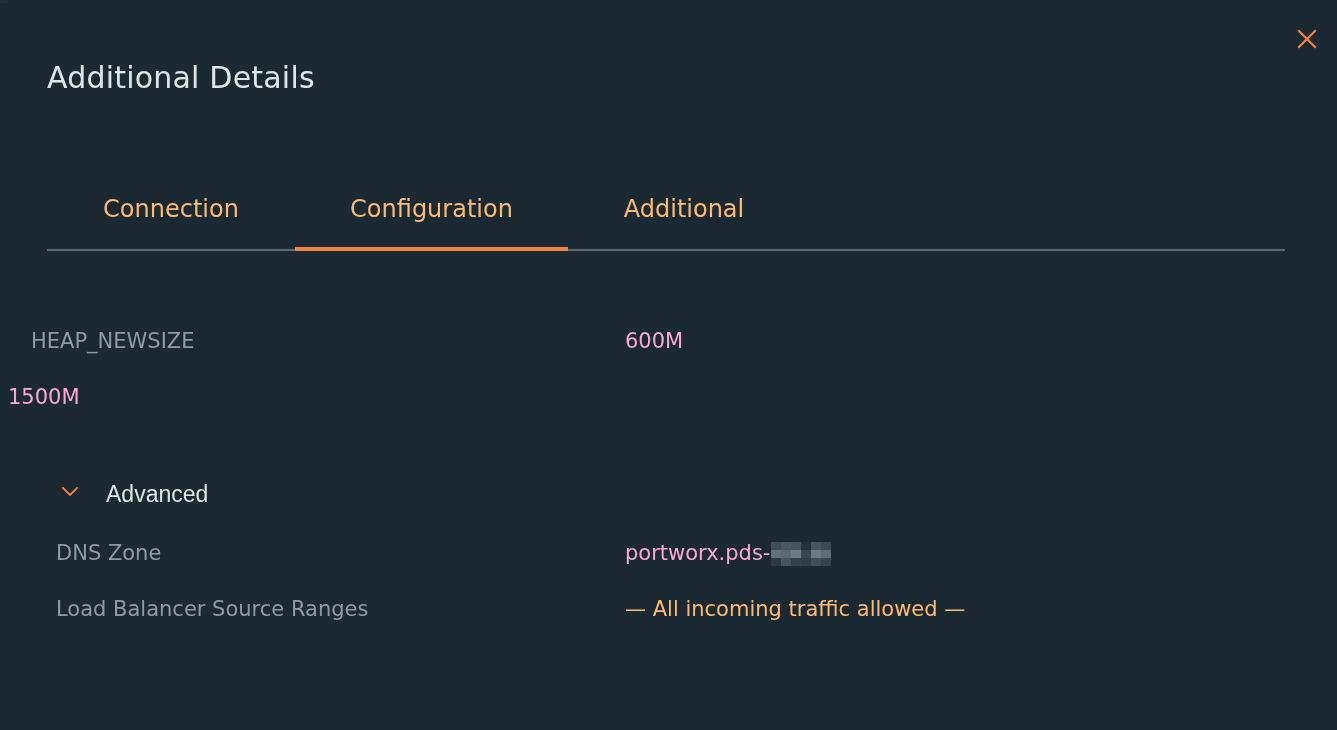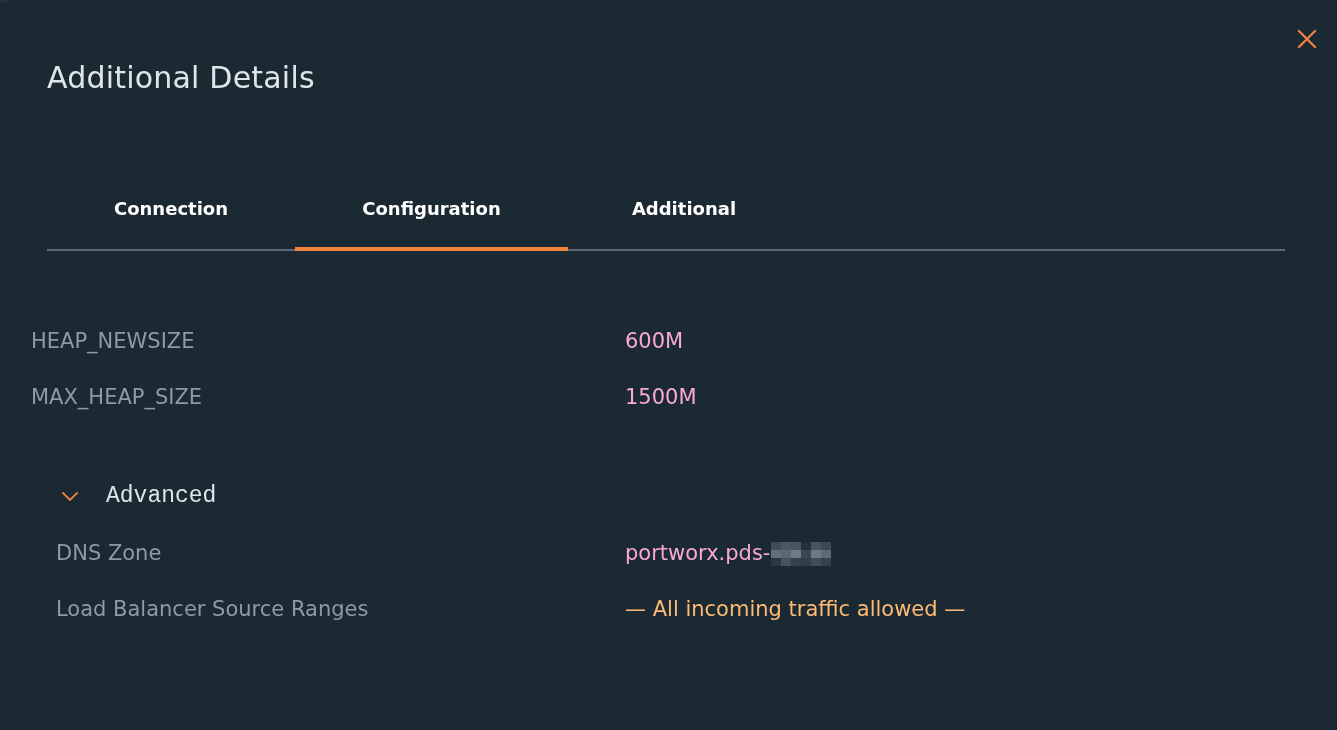--- a/index.html
+++ b/index.html
@@ -71,23 +71,23 @@
     width: 1238px;
     height: 62px;
   }
   .tabs-row {
     display: flex;
     align-items: flex-start;
     height: 58px;
   }
   .tab {
     position: relative;
-    font-size: 18px;
-    font-weight: 700;
-    color: #ffffff;
+    font-size: 24px;
+    font-weight: 400;
+    color: #fdba74;
     line-height: 34px;
     text-align: center;
     cursor: pointer;
     padding: 0 10px;
     background: transparent;
     border: none;
     font-family: inherit;
     white-space: nowrap;
   }
   .tab-connection { width: 248px; }
@@ -143,27 +143,27 @@
 
   
   .advanced {
     position: absolute;
     top: 478px;
     left: 0;
     width: 1337px;
   }
   .advanced-header {
     display: flex;
-    align-items: center;
+    align-items: flex-start;
     height: 36px;
     padding-left: 49px;
     cursor: pointer;
     background: transparent;
     border: none;
-    font-family: Liberation Mono, monospace;
+    font-family: Liberation Sans, sans-serif;
   }
   .chevron {
     width: 26px;
     height: 26px;
     display: flex;
     align-items: center;
     justify-content: center;
     margin-right: 23px;
   }
   .chevron svg { display: block; }
@@ -225,21 +225,20 @@
     <div class="tabs-divider"></div>
     <div class="tab-indicator"></div>
   </div>
 
   <div class="rows">
     <div class="kv-row">
       <div class="kv-key">HEAP_NEWSIZE</div>
       <div class="kv-val">600M</div>
     </div>
     <div class="kv-row">
-      <div class="kv-key">MAX_HEAP_SIZE</div>
       <div class="kv-val">1500M</div>
     </div>
   </div>
 
   <div class="advanced">
     <button class="advanced-header">
       <span class="chevron">
         <svg width="22" height="22" viewBox="0 0 22 22" fill="none" aria-hidden="true">
           <path d="M4 8 L11 15 L18 8" stroke="#f2833f" stroke-width="1.8" stroke-linecap="square" stroke-linejoin="miter"></path>
         </svg>

